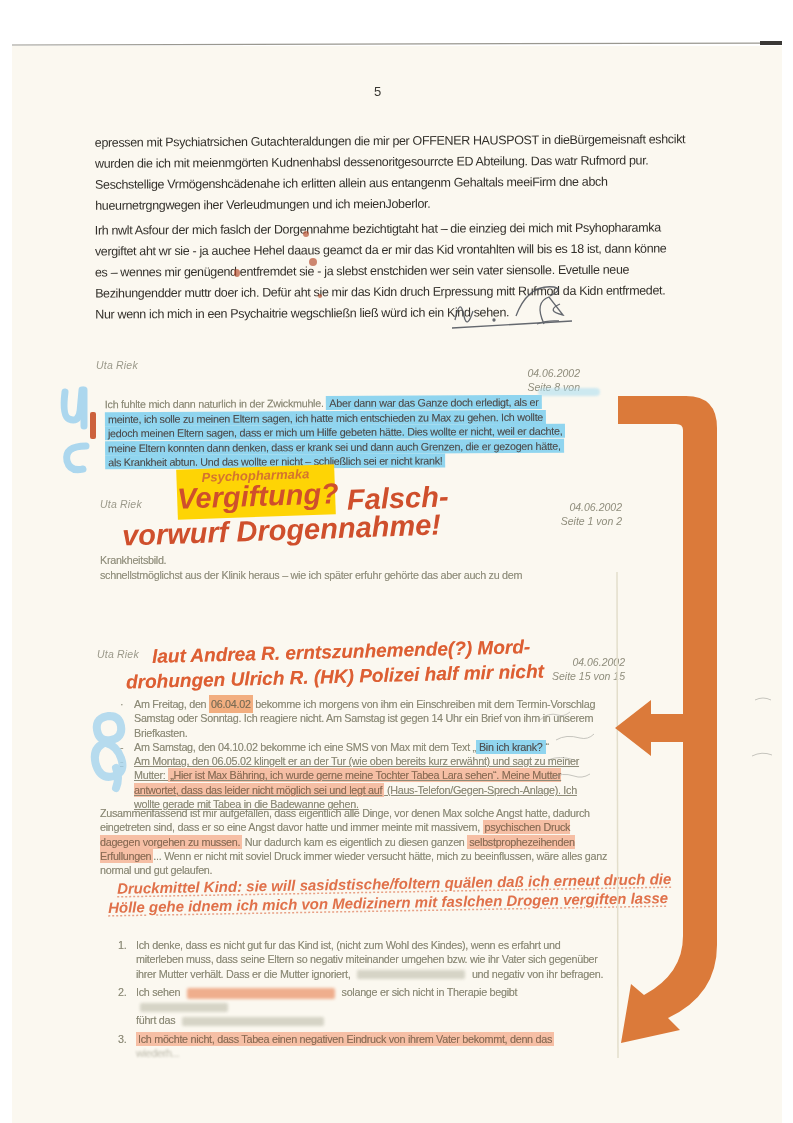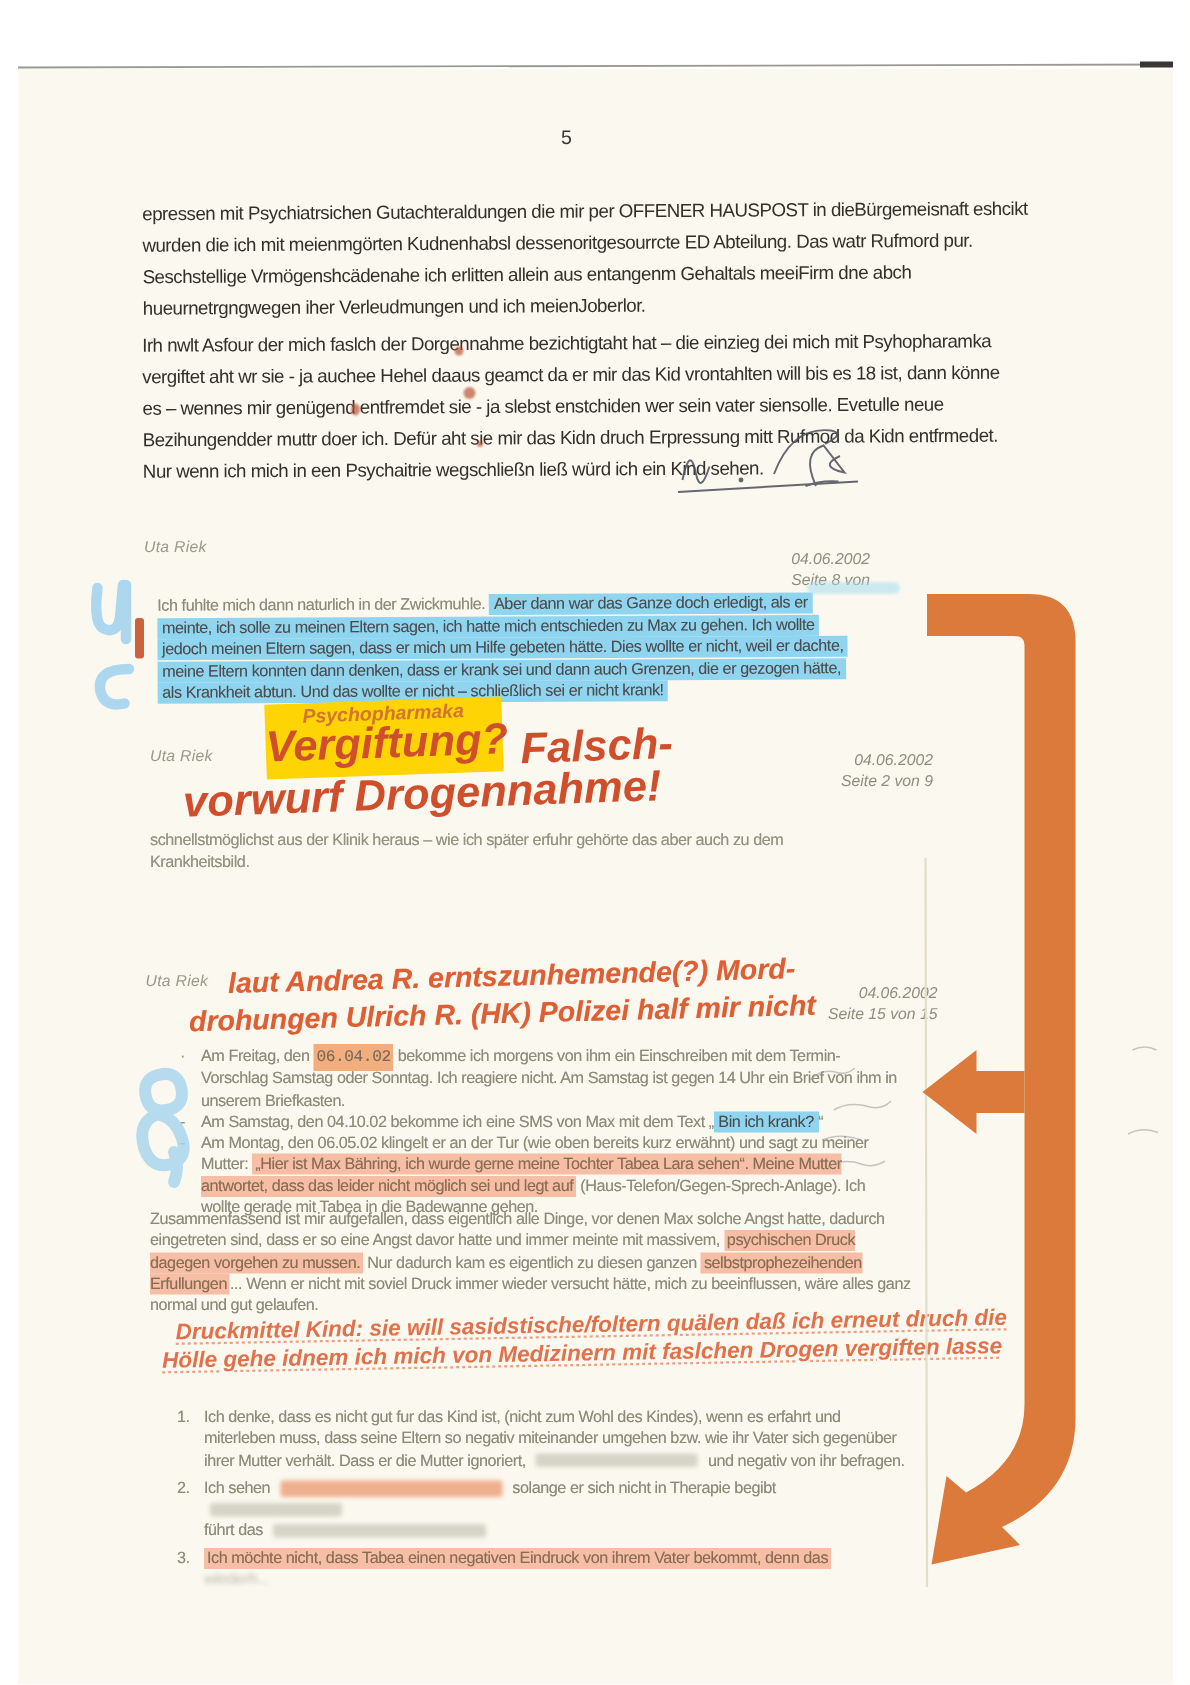--- a/index.html
+++ b/index.html
@@ -11,21 +11,21 @@
   .typed-line{white-space:nowrap;font-size:12.5px;letter-spacing:-0.35px;line-height:21px;color:#33302b;}
   .pagenum{font-size:13px;color:#3a3833;}
   
   .frag{font-size:10.8px;letter-spacing:-0.3px;line-height:14.5px;color:#8d8b78;
         text-shadow:0 0 .4px rgba(140,138,120,.6);}
   .fragline{white-space:nowrap;}
   .author{font-style:italic;font-size:10.5px;color:#9b998a;letter-spacing:.2px;}
   .dateblock{font-size:10.5px;color:#8f8d7c;font-style:italic;text-align:right;line-height:14px;}
   .hl-cyan{background:rgba(124,207,238,.85);color:#474c52;padding:1px 3px;}
   .hl-pink{background:rgba(244,172,140,.75);color:#8d6a52;padding:1px 2px;}
-  .hl-orange{background:rgba(240,155,100,.8);color:#7d6a50;padding:3px 2px;font-family:Liberation Mono, monospace;}
+  .hl-orange{background:rgba(240,155,100,.8);color:#7d6a50;padding:3px 2px;}
   .hl-yellowbox{background:#fed405;}
   .headline{font-style:italic;font-weight:bold;color:#cf4f2c;}
   .kicker{font-style:italic;font-size:13px;color:#d4742f;font-weight:bold;}
   .orange-head{font-style:italic;font-weight:bold;font-size:19px;color:#dd5f33;white-space:nowrap;
                text-shadow:0 0 .5px rgba(221,95,51,.5);}
   .claim{font-style:italic;font-weight:bold;font-size:15px;color:#e0714a;white-space:nowrap;
          text-decoration:underline dotted rgba(216,90,45,.55);text-underline-offset:3px;}
   .rd{display:inline-block;height:9px;border-radius:2px;background:#c6c4b4;filter:blur(1.5px);
       vertical-align:middle;margin:0 4px;}
   .rd-or{background:#efae8d;}
@@ -69,53 +69,53 @@
     <div class="fragline"><span>Ich fuhlte mich dann naturlich in der Zwickmuhle. </span><span class="hl-cyan">Aber dann war das Ganze doch erledigt, als er</span></div>
     <div class="fragline"><span class="hl-cyan">meinte, ich solle zu meinen Eltern sagen, ich hatte mich entschieden zu Max zu gehen. Ich wollte</span></div>
     <div class="fragline"><span class="hl-cyan">jedoch meinen Eltern sagen, dass er mich um Hilfe gebeten hätte. Dies wollte er nicht, weil er dachte,</span></div>
     <div class="fragline"><span class="hl-cyan">meine Eltern konnten dann denken, dass er krank sei und dann auch Grenzen, die er gezogen hätte,</span></div>
     <div class="fragline"><span class="hl-cyan">als Krankheit abtun. Und das wollte er nicht – schließlich sei er nicht krank!</span></div>
   </div>
 
   <div class="abs author" style="left:100px;top:498px;">Uta Riek</div>
   <div class="abs dateblock" style="left:472px;top:500px;width:150px;">
     <div>04.06.2002</div>
-    <div>Seite 2 von 9</div>
+    <div>Seite 1 von 2</div>
   </div>
   <div class="abs hl-yellowbox" style="left:177px;top:467px;width:158px;height:50px;transform:rotate(-2deg);
        text-align:center;">
     <div class="kicker" style="margin-top:1px;">Psychopharmaka</div>
     <div class="headline" style="font-size:29px;margin-top:-3px;">Vergiftung?</div>
   </div>
   <div class="abs headline" style="left:347px;top:482px;font-size:29px;transform:rotate(-2deg);">Falsch-</div>
   <div class="abs headline" style="left:122px;top:514px;font-size:29px;transform:rotate(-2deg);white-space:nowrap;">vorwurf Drogennahme!</div>
 
   <div class="abs frag" style="left:100px;top:553px;color:#93917f;line-height:15px;">
+    <div class="fragline"><span>Krankheitsbild.</span></div>
     <div class="fragline"><span>schnellstmöglichst aus der Klinik heraus – wie ich später erfuhr gehörte das aber auch zu dem</span></div>
-    <div class="fragline"><span>Krankheitsbild.</span></div>
   </div>
 
   <div class="abs author" style="left:97px;top:648px;">Uta Riek</div>
   <div class="abs dateblock" style="left:475px;top:655px;width:150px;">
     <div>04.06.2002</div>
     <div>Seite 15 von 15</div>
   </div>
   <div class="abs orange-head" style="left:152px;top:641px;transform:rotate(-1.5deg);">laut Andrea R. erntszunhemende(?) Mord-</div>
   <div class="abs orange-head" style="left:126px;top:666px;transform:rotate(-1.5deg);">drohungen Ulrich R. (HK) Polizei half mir nicht</div>
 
   <div class="abs frag" style="left:120px;top:697px;line-height:14.3px;">
     <div class="bullet-row" style="width:486px;">
       <span class="bullet-mark">·</span>
       <span class="wrapblock"><span>Am Freitag, den </span><span class="hl-orange">06.04.02</span><span> bekomme ich morgens von ihm ein Einschreiben mit dem Termin-Vorschlag Samstag oder Sonntag. Ich reagiere nicht. Am Samstag ist gegen 14 Uhr ein Brief von ihm in unserem Briefkasten.</span></span>
     </div>
     <div class="bullet-row" style="width:486px;">
       <span class="bullet-mark">-</span>
       <span class="wrapblock"><span>Am Samstag, den 04.10.02 bekomme ich eine SMS von Max mit dem Text „</span><span class="hl-cyan">Bin ich krank?</span><span>“</span></span>
     </div>
-    <div class="bullet-row" style="width:486px;">
+    <div class="bullet-row" style="width:486px;text-decoration:underline;">
       <span class="bullet-mark">-</span>
       <span class="wrapblock"><span>Am Montag, den 06.05.02 klingelt er an der Tur (wie oben bereits kurz erwähnt) und sagt zu meiner Mutter: </span><span class="hl-pink">„Hier ist Max Bähring, ich wurde gerne meine Tochter Tabea Lara sehen“. Meine Mutter antwortet, dass das leider nicht möglich sei und legt auf</span><span> (Haus-Telefon/Gegen-Sprech-Anlage). Ich wollte gerade mit Tabea in die Badewanne gehen.</span></span>
     </div>
   </div>
 
   <div class="abs frag" style="left:100px;top:806px;width:508px;line-height:14.3px;white-space:normal;">
     <span>Zusammenfassend ist mir aufgefallen, dass eigentlich alle Dinge, vor denen Max solche Angst hatte, dadurch eingetreten sind, dass er so eine Angst davor hatte und immer meinte mit massivem, </span><span class="hl-pink">psychischen Druck dagegen vorgehen zu mussen.</span><span> Nur dadurch kam es eigentlich zu diesen ganzen </span><span class="hl-pink">selbstprophezeihenden Erfullungen</span><span>... Wenn er nicht mit soviel Druck immer wieder versucht hätte, mich zu beeinflussen, wäre alles ganz normal und gut gelaufen.</span>
   </div>
 
   <div class="abs claim" style="left:117px;top:875px;transform:rotate(-1deg);">Druckmittel Kind: sie will sasidstische/foltern quälen daß ich erneut druch die</div>

